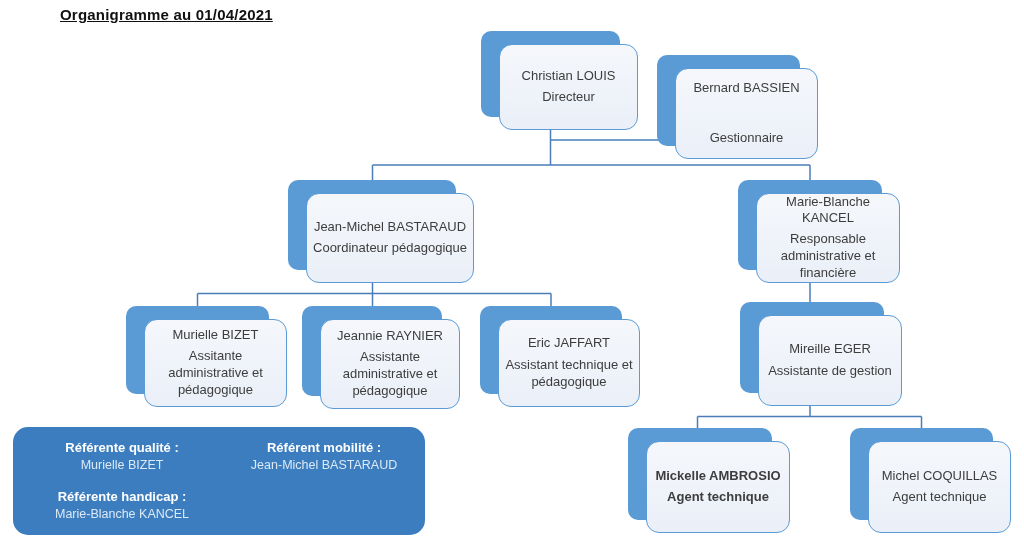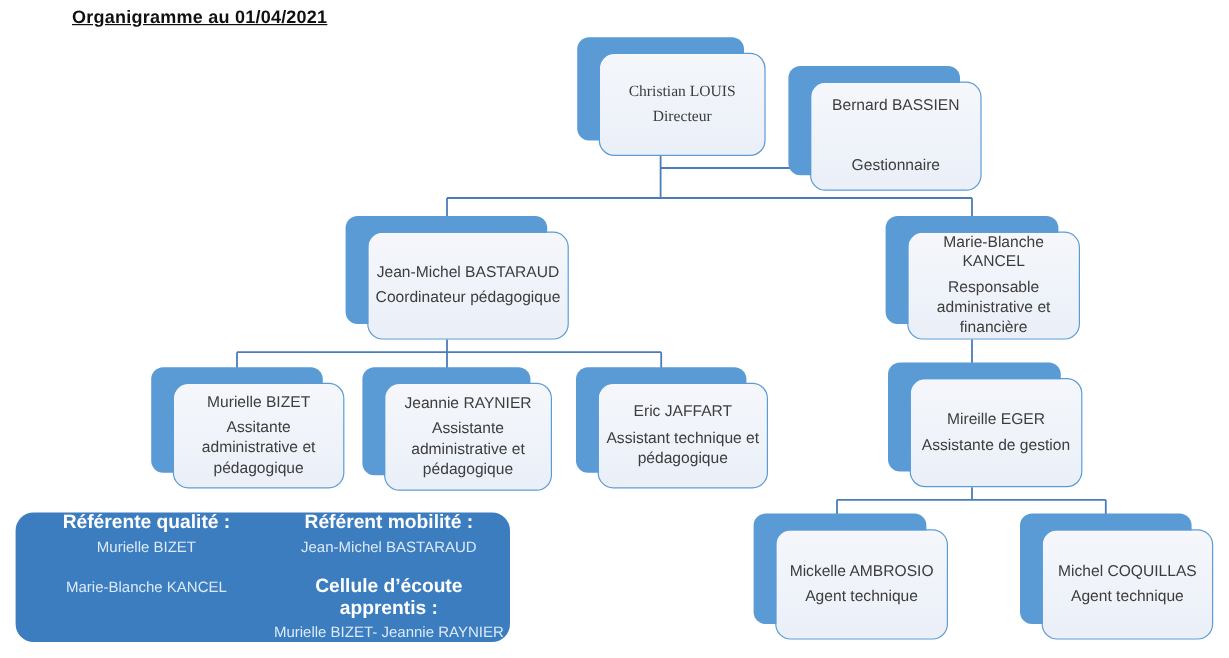--- a/index.html
+++ b/index.html
@@ -33,21 +33,21 @@
     margin-top:5px;white-space:pre-line;
   }
 
   .legend-panel{
     position:absolute;left:13px;top:427px;width:412px;height:108px;
     background:#3b7dbf;border-radius:15px;box-sizing:border-box;
     display:grid;grid-template-columns:52% 48%;align-content:center;
     row-gap:15px;padding:6px 4px;
   }
   .legend-entry{text-align:center;}
-  .legend-label{font-size:16px;font-weight:bold;color:#ffffff;line-height:1.2;}
+  .legend-label{font-size:13px;font-weight:bold;color:#ffffff;line-height:1.2;}
   .legend-value{font-size:12.5px;color:#dce9f6;line-height:1.3;margin-top:2px;}
 </style>
 </head>
 <body>
 
 <div class="stage">
 
   <h1 class="title">Organigramme au 01/04/2021</h1>
 
   <svg class="connectors" viewBox="0 0 1024 548" xmlns="http://www.w3.org/2000/svg">
@@ -69,21 +69,21 @@
 
       <path d="M810 406 V416.5"></path>
       <path d="M697.5 416.5 H921.5"></path>
       <path d="M697.5 416.5 V430"></path>
       <path d="M921.5 416.5 V430"></path>
     </g>
   </svg>
 
   <div class="org-node" style="left:481px;top:31px;width:157px;height:99px;">
     <div class="shadow" style="width:139px;height:86px;"></div>
-    <div class="card" style="width:139px;height:86px;font-family:Liberation Serif, serif;">
+    <div class="card" style="width:139px;height:86px;">
       <div class="name">Christian LOUIS</div>
       <div class="role">Directeur</div>
     </div>
   </div>
 
   <div class="org-node" style="left:657px;top:55px;width:161px;height:104px;">
     <div class="shadow" style="width:143px;height:91px;"></div>
     <div class="card" style="width:143px;height:91px;gap:28px;">
       <div class="name">Bernard BASSIEN</div>
       <div class="role">Gestionnaire</div>
@@ -138,21 +138,21 @@
   </div>
 
   <div class="org-node" style="left:740px;top:302px;width:162px;height:104px;">
     <div class="shadow" style="width:144px;height:91px;"></div>
     <div class="card" style="width:144px;height:91px;justify-content:center;">
       <div class="name">Mireille EGER</div>
       <div class="role">Assistante de gestion</div>
     </div>
   </div>
 
-  <div class="org-node" style="left:628px;top:428px;width:162px;height:105px;">
+  <div class="org-node" style="left:628px;top:428px;width:162px;height:105px;font-weight:bold;">
     <div class="shadow" style="width:144px;height:92px;"></div>
     <div class="card" style="width:144px;height:92px;">
       <div class="name">Mickelle AMBROSIO</div>
       <div class="role">Agent technique</div>
     </div>
   </div>
 
   <div class="org-node" style="left:850px;top:428px;width:161px;height:105px;border-radius:10px;">
     <div class="shadow" style="width:143px;height:92px;"></div>
     <div class="card" style="width:143px;height:92px;">
@@ -164,21 +164,18 @@
   <div class="legend-panel">
     <div class="legend-entry">
       <div class="legend-label">Référente qualité :</div>
       <div class="legend-value">Murielle BIZET</div>
     </div>
     <div class="legend-entry">
       <div class="legend-label">Référent mobilité :</div>
       <div class="legend-value">Jean-Michel BASTARAUD</div>
     </div>
     <div class="legend-entry">
+      <div class="legend-label">Référente handicap :</div>
       <div class="legend-value">Marie-Blanche KANCEL</div>
-    </div>
-    <div class="legend-entry">
-      <div class="legend-label">Cellule d’écoute apprentis :</div>
-      <div class="legend-value">Murielle BIZET- Jeannie RAYNIER</div>
     </div>
   </div>
 
 </div>
 
 </body></html>

